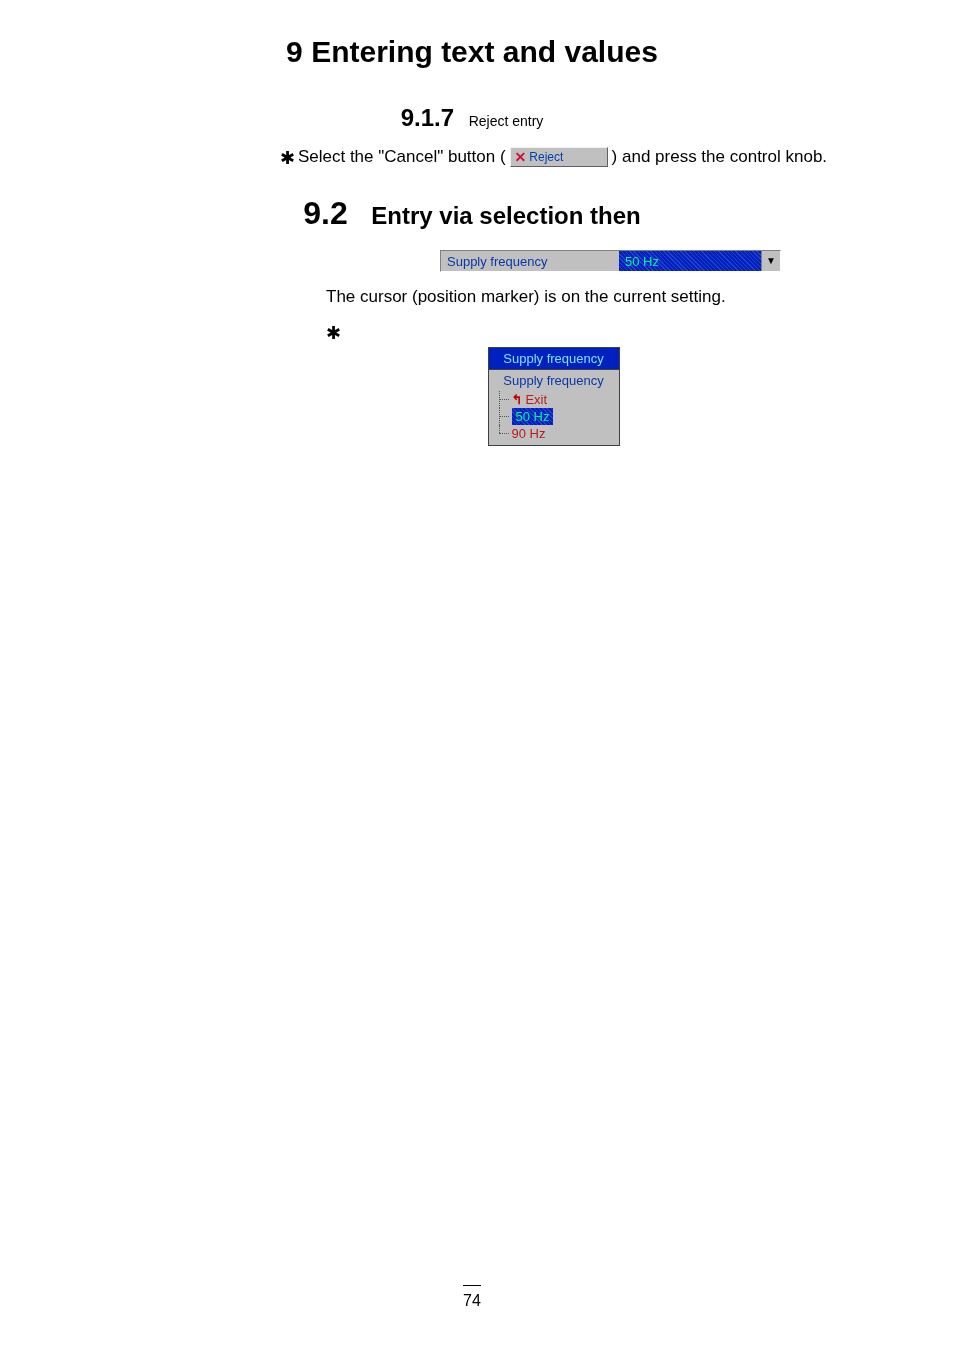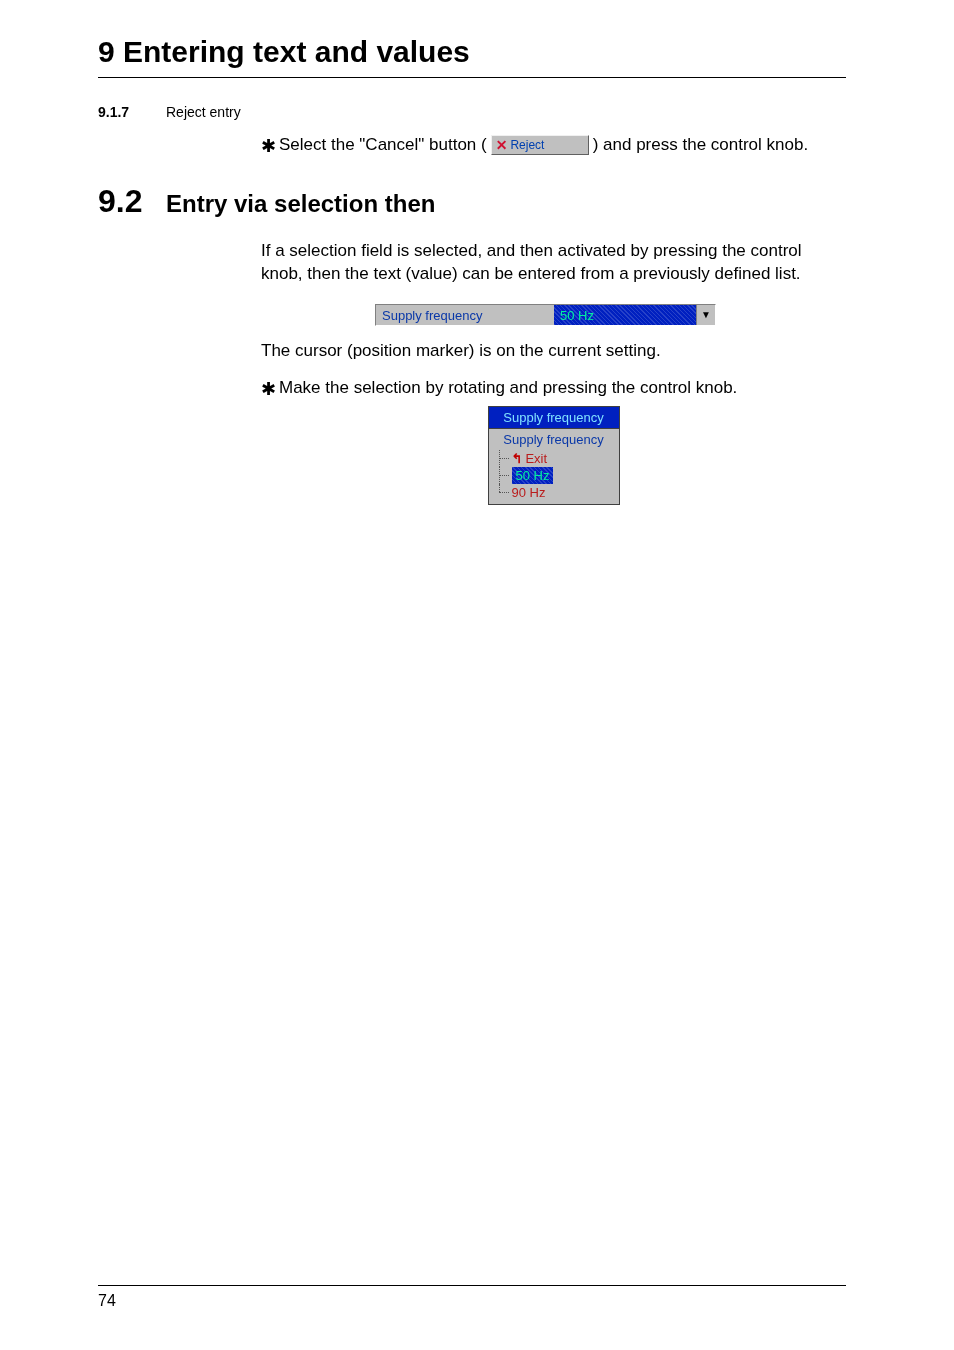--- a/index.html
+++ b/index.html
@@ -12,20 +12,21 @@
     height: 1350px;
   }
   .page {
     box-sizing: border-box;
     width: 954px;
     height: 1350px;
     padding: 35px 108px 40px 98px;
     position: relative;
     display: flex;
     flex-direction: column;
+    align-items: center;
   }
   .chapter-title {
     font-size: 30px;
     font-weight: bold;
     margin: 0 0 8px 0;
   }
   .chapter-rule {
     border: none;
     border-top: 1.5px solid #000;
     margin: 0 0 26px 0;
@@ -33,21 +34,21 @@
   .sub-row {
     display: flex;
     align-items: baseline;
     margin-bottom: 14px;
   }
   .sub-num {
     display: inline-block;
     width: 68px;
     font-weight: bold;
   }
-  .sub917-num { font-size: 14px; }
+  .sub917-num { font-size: 24px; }
   .sub917-title { font-size: 14px; font-weight: normal; }
   .sec92-num { font-size: 32px; }
   .sec92-title { font-size: 24px; font-weight: bold; }
   .body-block {
     margin-left: 163px;
     font-size: 17px;
     line-height: 1.35;
   }
   .bullet-row {
     display: flex;
@@ -239,33 +240,31 @@
   </div>
 
   <div class="gap-20"></div>
 
   <div class="sub-row">
     <span class="sub-num sec92-num">9.2</span>
     <span class="sec92-title">Entry via selection then</span>
   </div>
 
   <div class="body-block">
-    <div class="para">If a selection field is selected, and then activated by pressing the control knob, then the text (value) can be entered from a previously defined list.</div>
 
     <div class="select-widget">
       <div class="select-label">Supply frequency</div>
       <div class="select-value">50 Hz</div>
       <div class="select-arrow">▼</div>
     </div>
 
     <div class="para">The cursor (position marker) is on the current setting.</div>
 
     <div class="bullet-row">
       <span class="bullet-star">✱</span>
-      <span>Make the selection by rotating and pressing the control knob.</span>
     </div>
 
     <center class="dropdown-block">
       <div class="dropdown-open">
         <div class="dd-title">Supply frequency</div>
         <div class="dd-list">
           <div class="dd-sub">Supply frequency</div>
           <div class="tree-row">
             <span class="tree-branch"></span>
             <span class="exit-icon">↰</span>

